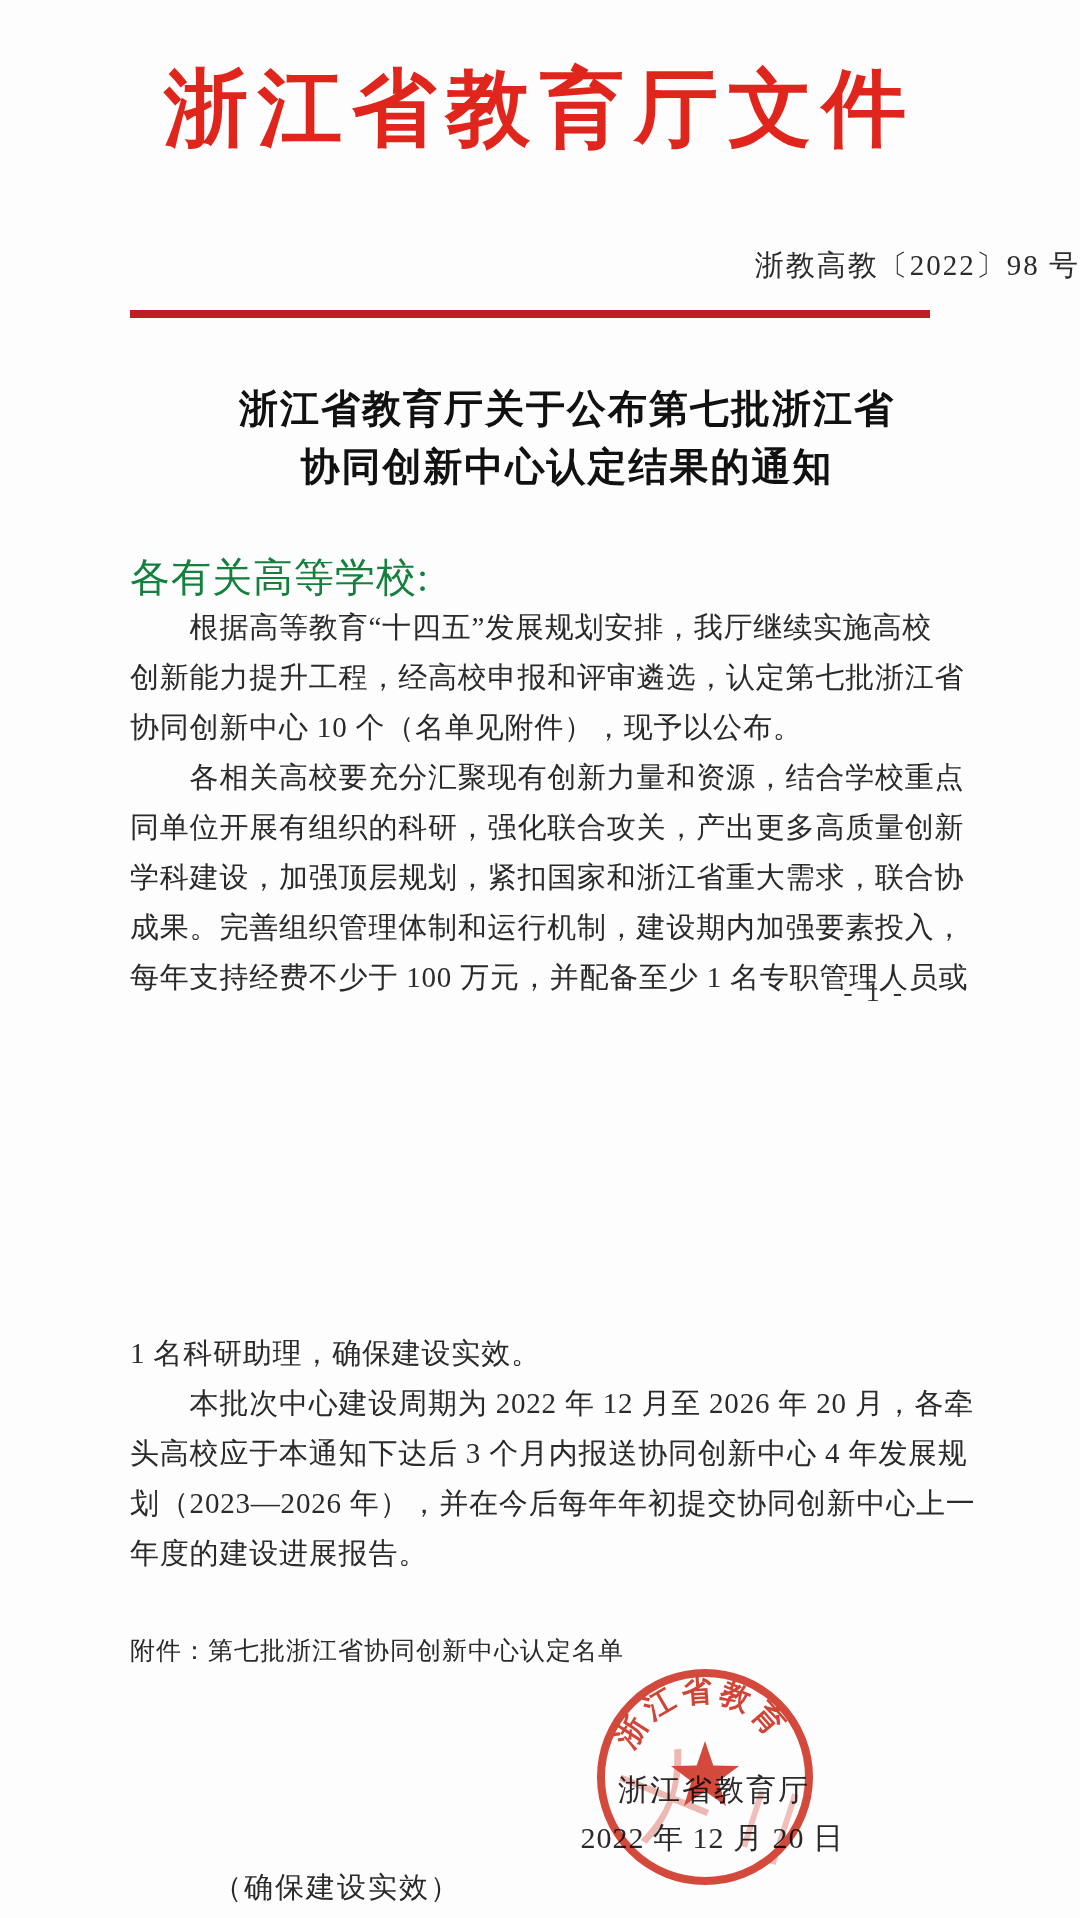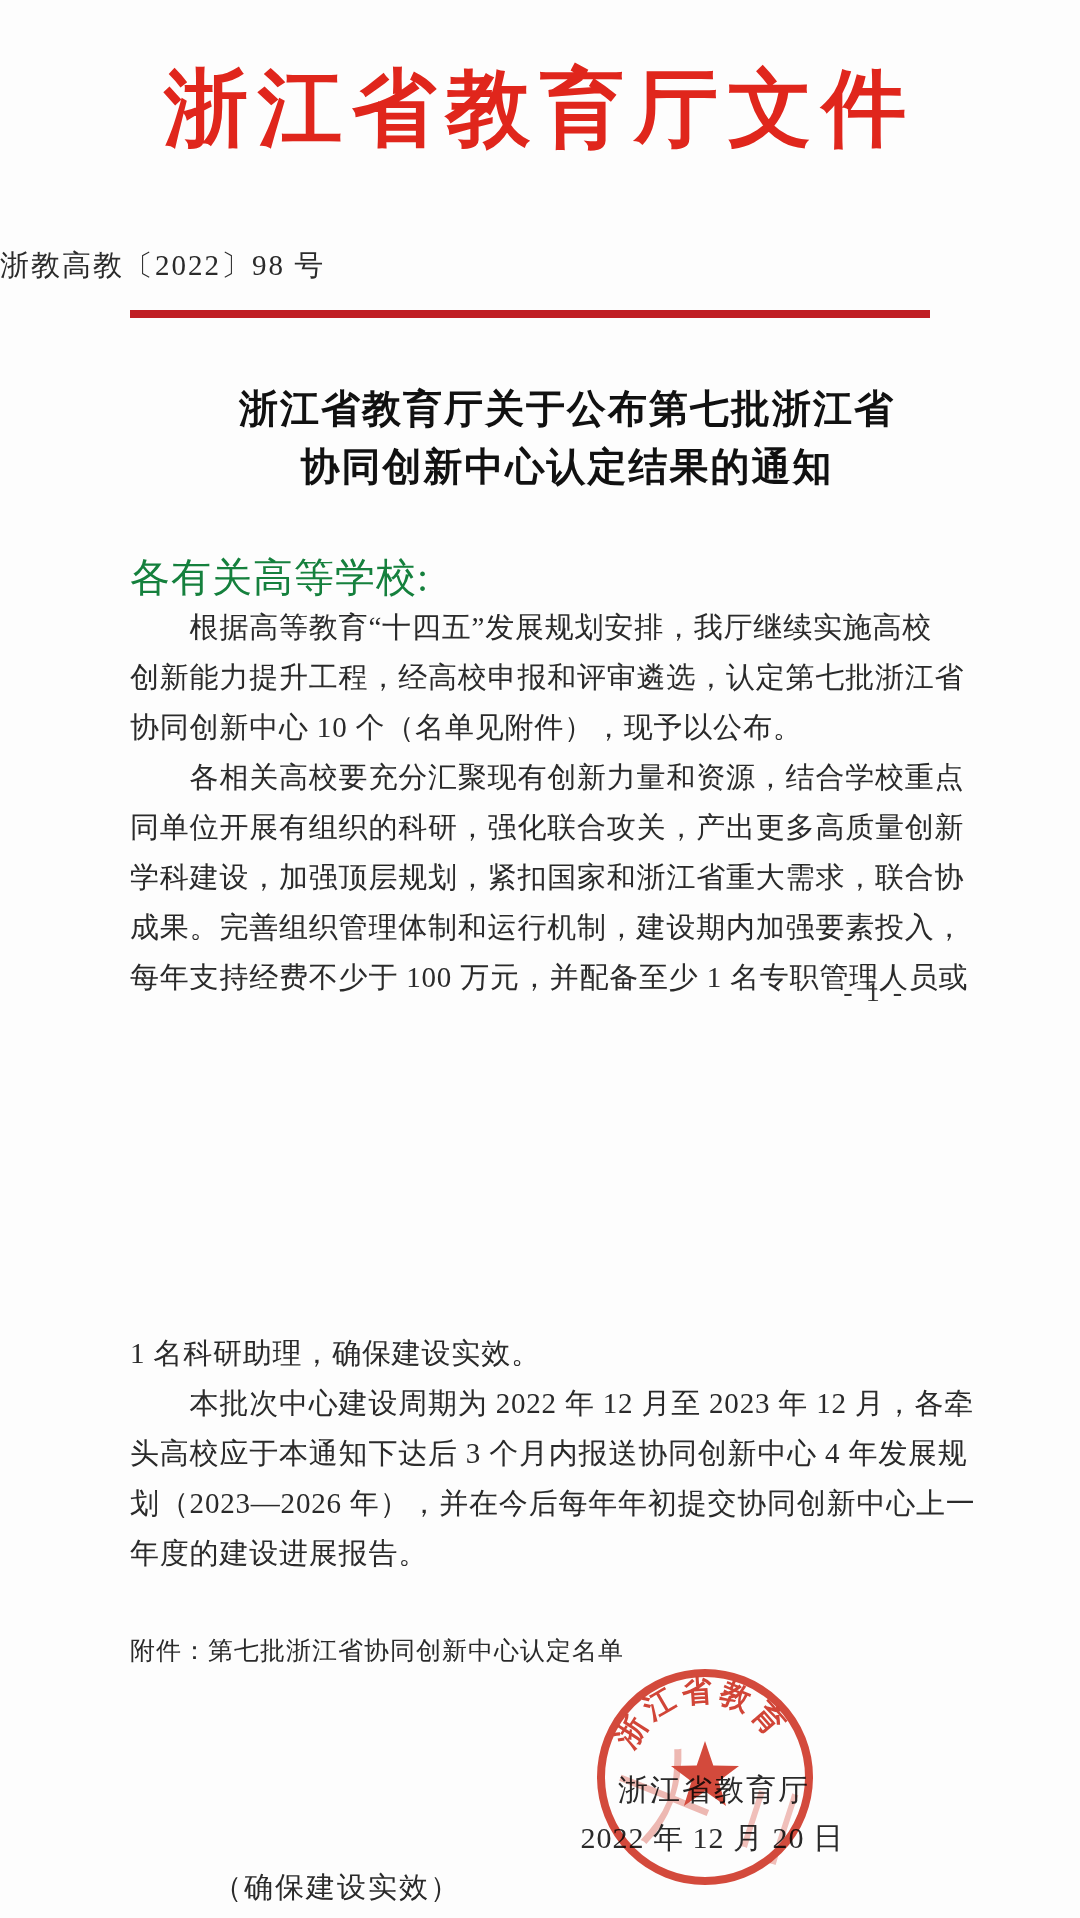--- a/index.html
+++ b/index.html
@@ -28,21 +28,21 @@
     font-weight: bold;
     letter-spacing: 10px;
     color: #e0261c;
     white-space: nowrap;
   }
   .doc-number {
     position: absolute;
     top: 246px;
     left: 0;
     width: 100%;
-    text-align: left;
+    text-align: right;
     font-size: 29px;
     letter-spacing: 2px;
     color: #2b2b2b;
   }
   .red-rule {
     position: absolute;
     top: 310px;
     left: 130px;
     width: 800px;
     height: 8px;
@@ -172,21 +172,21 @@
     <div class="bodyline">同单位开展有组织的科研，强化联合攻关，产出更多高质量创新</div>
     <div class="bodyline">学科建设，加强顶层规划，紧扣国家和浙江省重大需求，联合协</div>
     <div class="bodyline">成果。完善组织管理体制和运行机制，建设期内加强要素投入，</div>
     <div class="bodyline">每年支持经费不少于 100 万元，并配备至少 1 名专职管理人员或</div>
   </div>
 
   <div class="page-number">- 1 -</div>
 
   <div class="body-block p2-block">
     <div class="bodyline">1 名科研助理，确保建设实效。</div>
-    <div class="bodyline">　　本批次中心建设周期为 2022 年 12 月至 2023 年 12 月，各牵</div>
+    <div class="bodyline">　　本批次中心建设周期为 2022 年 12 月至 2026 年 20 月，各牵</div>
     <div class="bodyline">头高校应于本通知下达后 3 个月内报送协同创新中心 4 年发展规</div>
     <div class="bodyline">划（2023—2026 年），并在今后每年年初提交协同创新中心上一</div>
     <div class="bodyline">年度的建设进展报告。</div>
   </div>
 
   <div class="attachment-line">附件：第七批浙江省协同创新中心认定名单</div>
 
   <div class="issuer-line">浙江省教育厅</div>
 
   <div class="date-line">2022 年 12 月 20 日</div>

